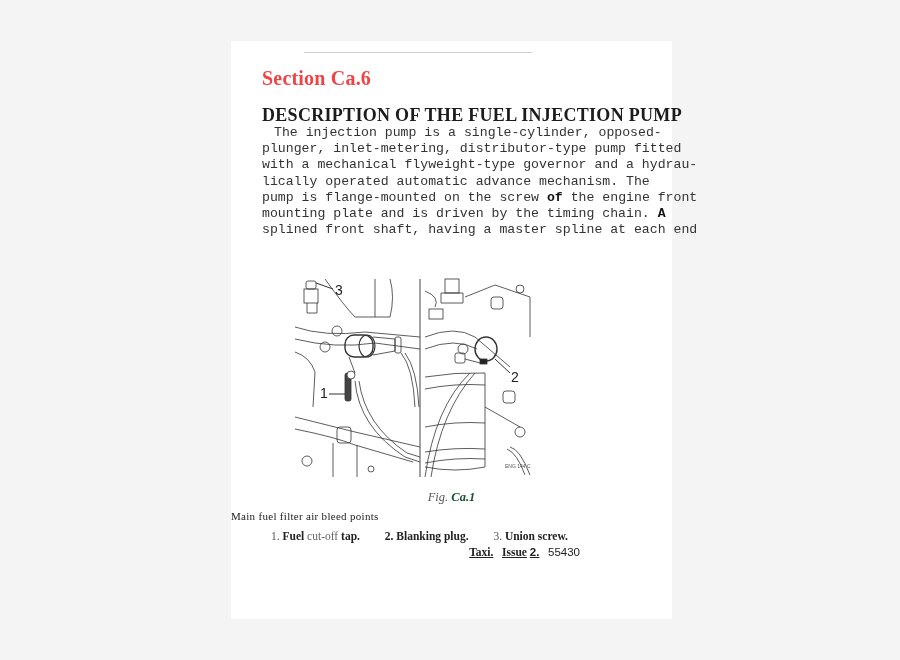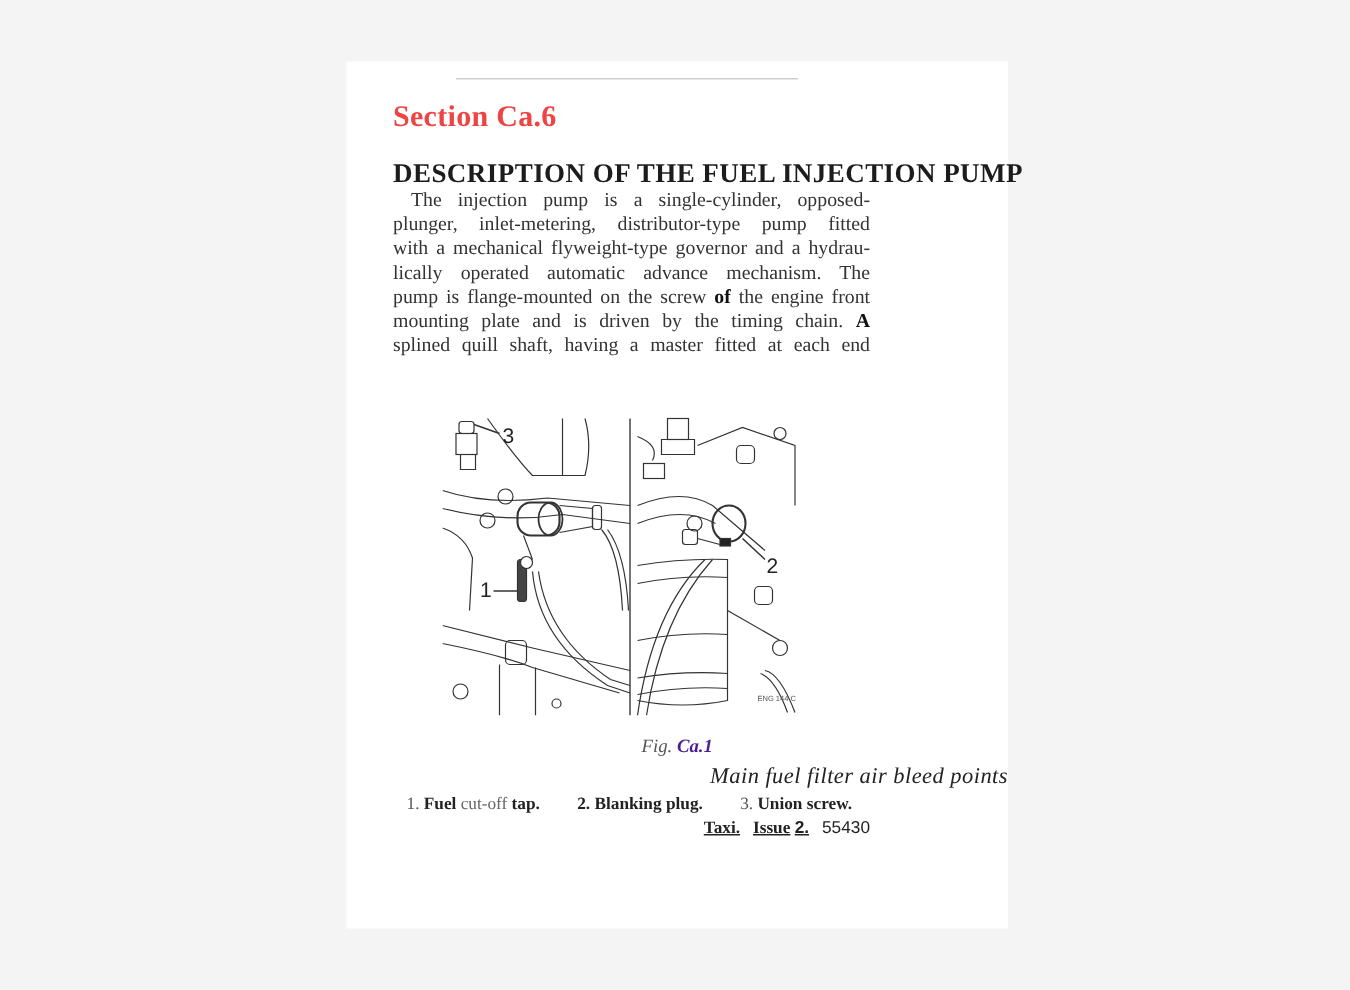--- a/index.html
+++ b/index.html
@@ -2,28 +2,28 @@
 <html><head>
 <meta charset="utf-8">
 <style>
   html, body { margin:0; padding:0; }
   body { width:900px; height:660px; background:#f4f4f4; position:relative; overflow:hidden; font-family:"Liberation Serif", serif; color:#222; }
   .page { position:absolute; left:231px; top:41px; width:441px; height:578px; background:#fff; }
   .rule { position:absolute; left:73px; top:11px; width:228px; height:1px; background:#d0d0d0; }
   .section-title { position:absolute; left:31px; top:26px; font-size:20px; font-weight:bold; color:#ef4444; letter-spacing:0.2px; white-space:nowrap; }
   .desc-heading { position:absolute; left:31px; top:64px; font-size:18px; font-weight:bold; color:#1c1c1c; letter-spacing:0.3px; white-space:nowrap; }
   .body-text { position:absolute; left:31px; top:84px; width:318px; font-size:13.2px; line-height:16.2px; color:#333; }
-  .body-text .line { display:block; text-align:justify; text-align-last:justify; white-space:nowrap; height:16.2px; }
+  .body-text .line { display:block; text-align:justify; text-align-last:justify; white-space:nowrap; height:16.2px;font-family:Liberation Mono, monospace; }
   .body-text .line span.indent { display:inline-block; width:12px; }
   .body-text b { color:#111; }
   .figure { position:absolute; left:64px; top:236px; width:240px; height:200px; }
   .figure svg { width:240px; height:200px; display:block; }
   .fig-label { position:absolute; left:0; width:441px; top:449px; text-align:center; font-size:12.5px; color:#555; font-style:italic; }
-  .fig-label b { color:#4c1d95; }
-  .fig-caption { position:absolute; left:0; width:441px; top:469px; text-align:right; font-size:15px; font-style:italic; color:#222; letter-spacing:0.3px; }
+  .fig-label b { color:#14532d; }
+  .fig-caption { position:absolute; left:0; width:441px; top:469px; text-align:left; font-size:11px; color:#222; letter-spacing:0.3px; }
   .legend { position:absolute; left:40px; top:489px; font-size:11.5px; color:#222; white-space:nowrap; }
   .legend .item { display:inline-block; margin-right:22px; }
   .legend .item .num { color:#555; font-weight:normal; }
   .legend b { font-weight:bold; }
   .legend .muted { color:#666; }
   .footer { position:absolute; right:92px; top:505px; font-size:11.5px; color:#222; white-space:nowrap; }
   .footer .sans { font-family:"Liberation Sans", sans-serif; }
   .footer b { font-weight:bold;text-decoration:underline; }
 </style>
 </head>
@@ -35,21 +35,21 @@
   <div class="section-title">Section Ca.6</div>
   <div class="desc-heading">DESCRIPTION OF THE FUEL INJECTION PUMP</div>
 
   <div class="body-text">
     <span class="line"><span class="indent"></span><span>The injection pump is a single-cylinder, opposed-</span></span>
     <span class="line">plunger, inlet-metering, distributor-type pump fitted</span>
     <span class="line">with a mechanical flyweight-type governor and a hydrau-</span>
     <span class="line">lically operated automatic advance mechanism. The</span>
     <span class="line"><span>pump is flange-mounted on the screw</span> <b>of</b> <span>the engine front</span></span>
     <span class="line"><span>mounting plate and is driven by the timing chain.</span> <b>A</b></span>
-    <span class="line">splined quill shaft, having a master fitted at each end</span>
+    <span class="line">splined front shaft, having a master spline at each end</span>
   </div>
 
   <div class="figure">
     <svg viewBox="0 0 240 200" xmlns="http://www.w3.org/2000/svg" fill="none" stroke="#333" stroke-width="0.8">
 
       <line x1="125" y1="2" x2="125" y2="200" stroke="#444" stroke-width="1"></line>
 
       <rect x="11" y="4" width="10" height="8" rx="2"></rect>
       <rect x="9" y="12" width="14" height="14"></rect>
       <path d="M12 26 v10 h10 v-10"></path>

